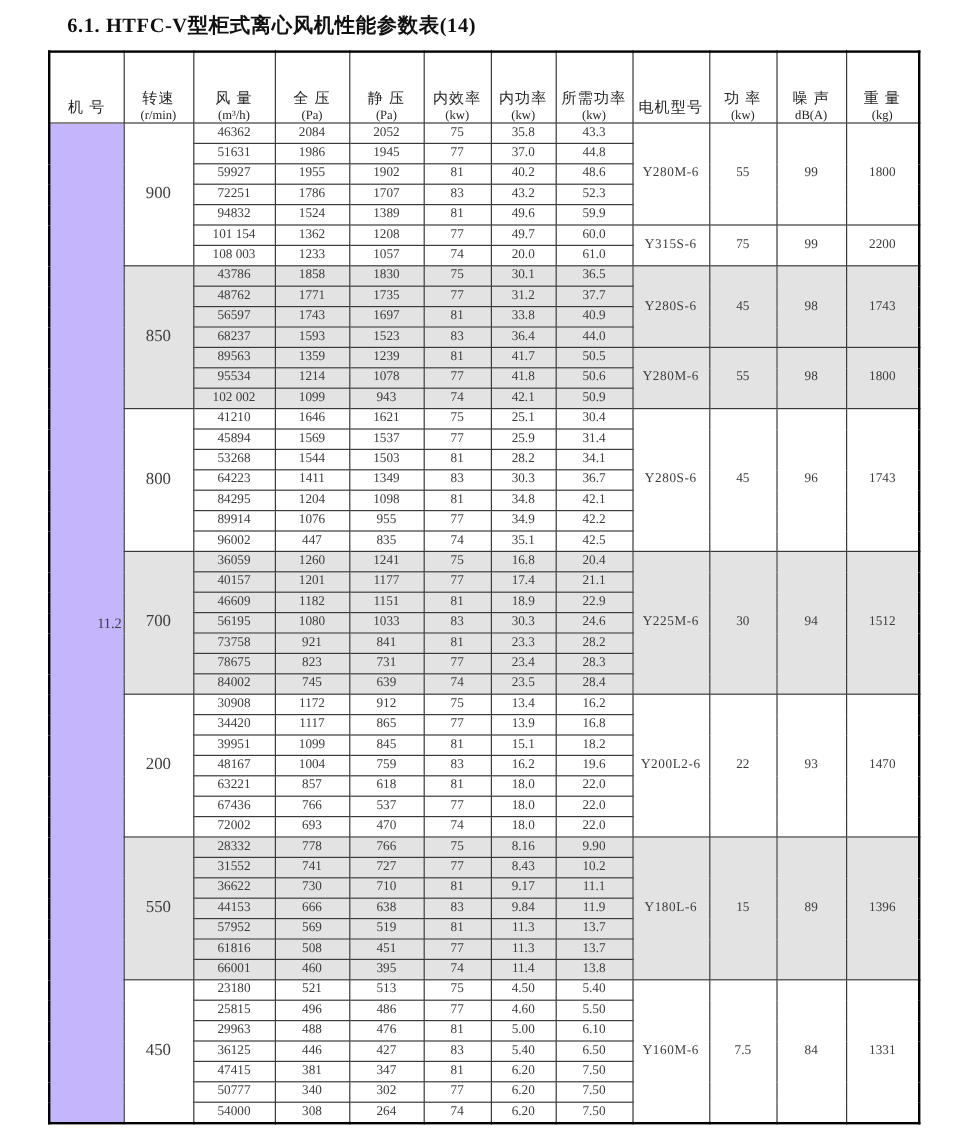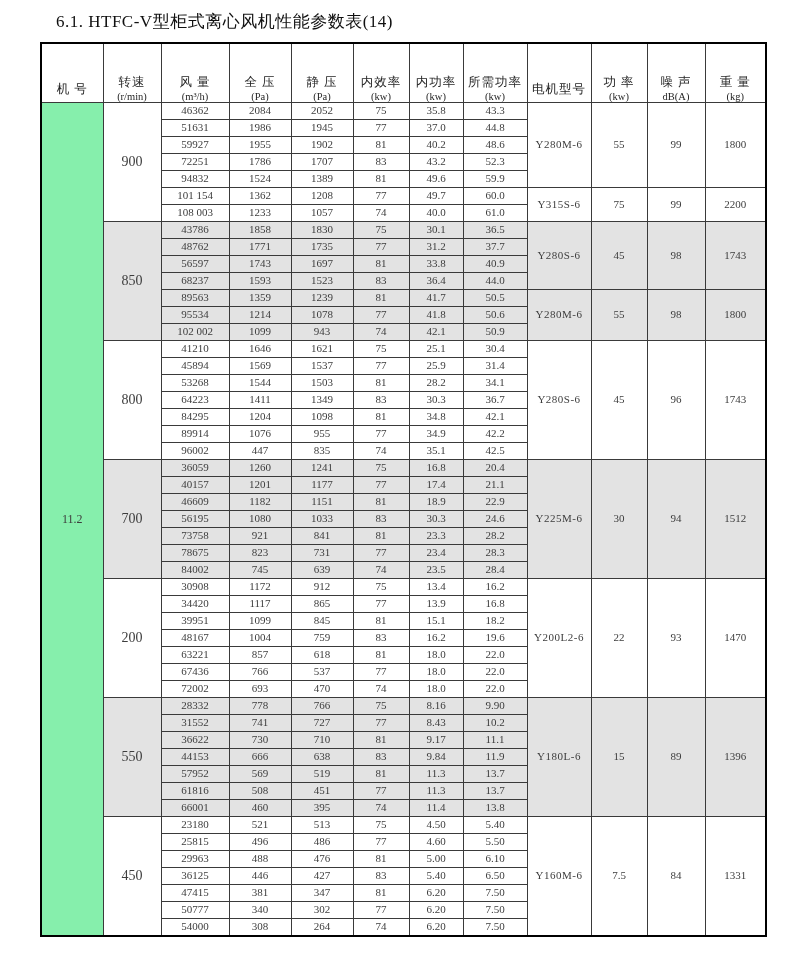--- a/index.html
+++ b/index.html
@@ -6,21 +6,21 @@
   html,body { width:800px; height:954px; background:#ffffff; }
   body {
     position:relative;
     font-family:"Liberation Serif","DejaVu Serif",serif;
     color:#2e2e2e;
   }
   .page-title {
     position:absolute;
     left:56px; top:10px;
     font-size:17px;
-    font-weight:normal;
+    font-weight:bold;
     color:#101010;
     letter-spacing:0.5px;
     white-space:nowrap;
   }
   table.fan-table {
     position:absolute;
     left:40px; top:42px;
     width:725px;
     border-collapse:collapse;
     table-layout:fixed;
@@ -47,21 +47,21 @@
     font-weight:normal;
     font-size:12.5px;
     color:#252525;
     background:#ffffff;
   }
   .h-label { letter-spacing:1px;margin-top:32px; }
   .h-unit { font-size:10.5px; margin-top:2px; letter-spacing:0; }
   .h-unit:empty { display:none; }
   tr.shaded { background:#e3e3e3; }
   tr.shaded > td { background:#e3e3e3; }
-  td.machine-col { background:#86efac; font-size:12px; }
+  td.machine-col { background:#c4b5fd; font-size:12px;text-align:right; }
   td.speed-col { font-size:14px; }
   td.motor-col { letter-spacing:0.5px; }
 </style>
 </head>
 <body>
 
 <div class="page-title">6.1. HTFC-V型柜式离心风机性能参数表(14)</div>
 
 <table class="fan-table">
   <colgroup>
@@ -187,21 +187,21 @@
         <td rowspan="2" class="motor-col">Y315S-6</td>
         <td rowspan="2">75</td>
         <td rowspan="2">99</td>
         <td rowspan="2">2200</td>
       </tr>
       <tr>
         <td>108 003</td>
         <td>1233</td>
         <td>1057</td>
         <td>74</td>
-        <td>40.0</td>
+        <td>20.0</td>
         <td>61.0</td>
       </tr>
       <tr class="shaded">
         <td rowspan="7" class="speed-col">850</td>
         <td>43786</td>
         <td>1858</td>
         <td>1830</td>
         <td>75</td>
         <td>30.1</td>
         <td>36.5</td>

